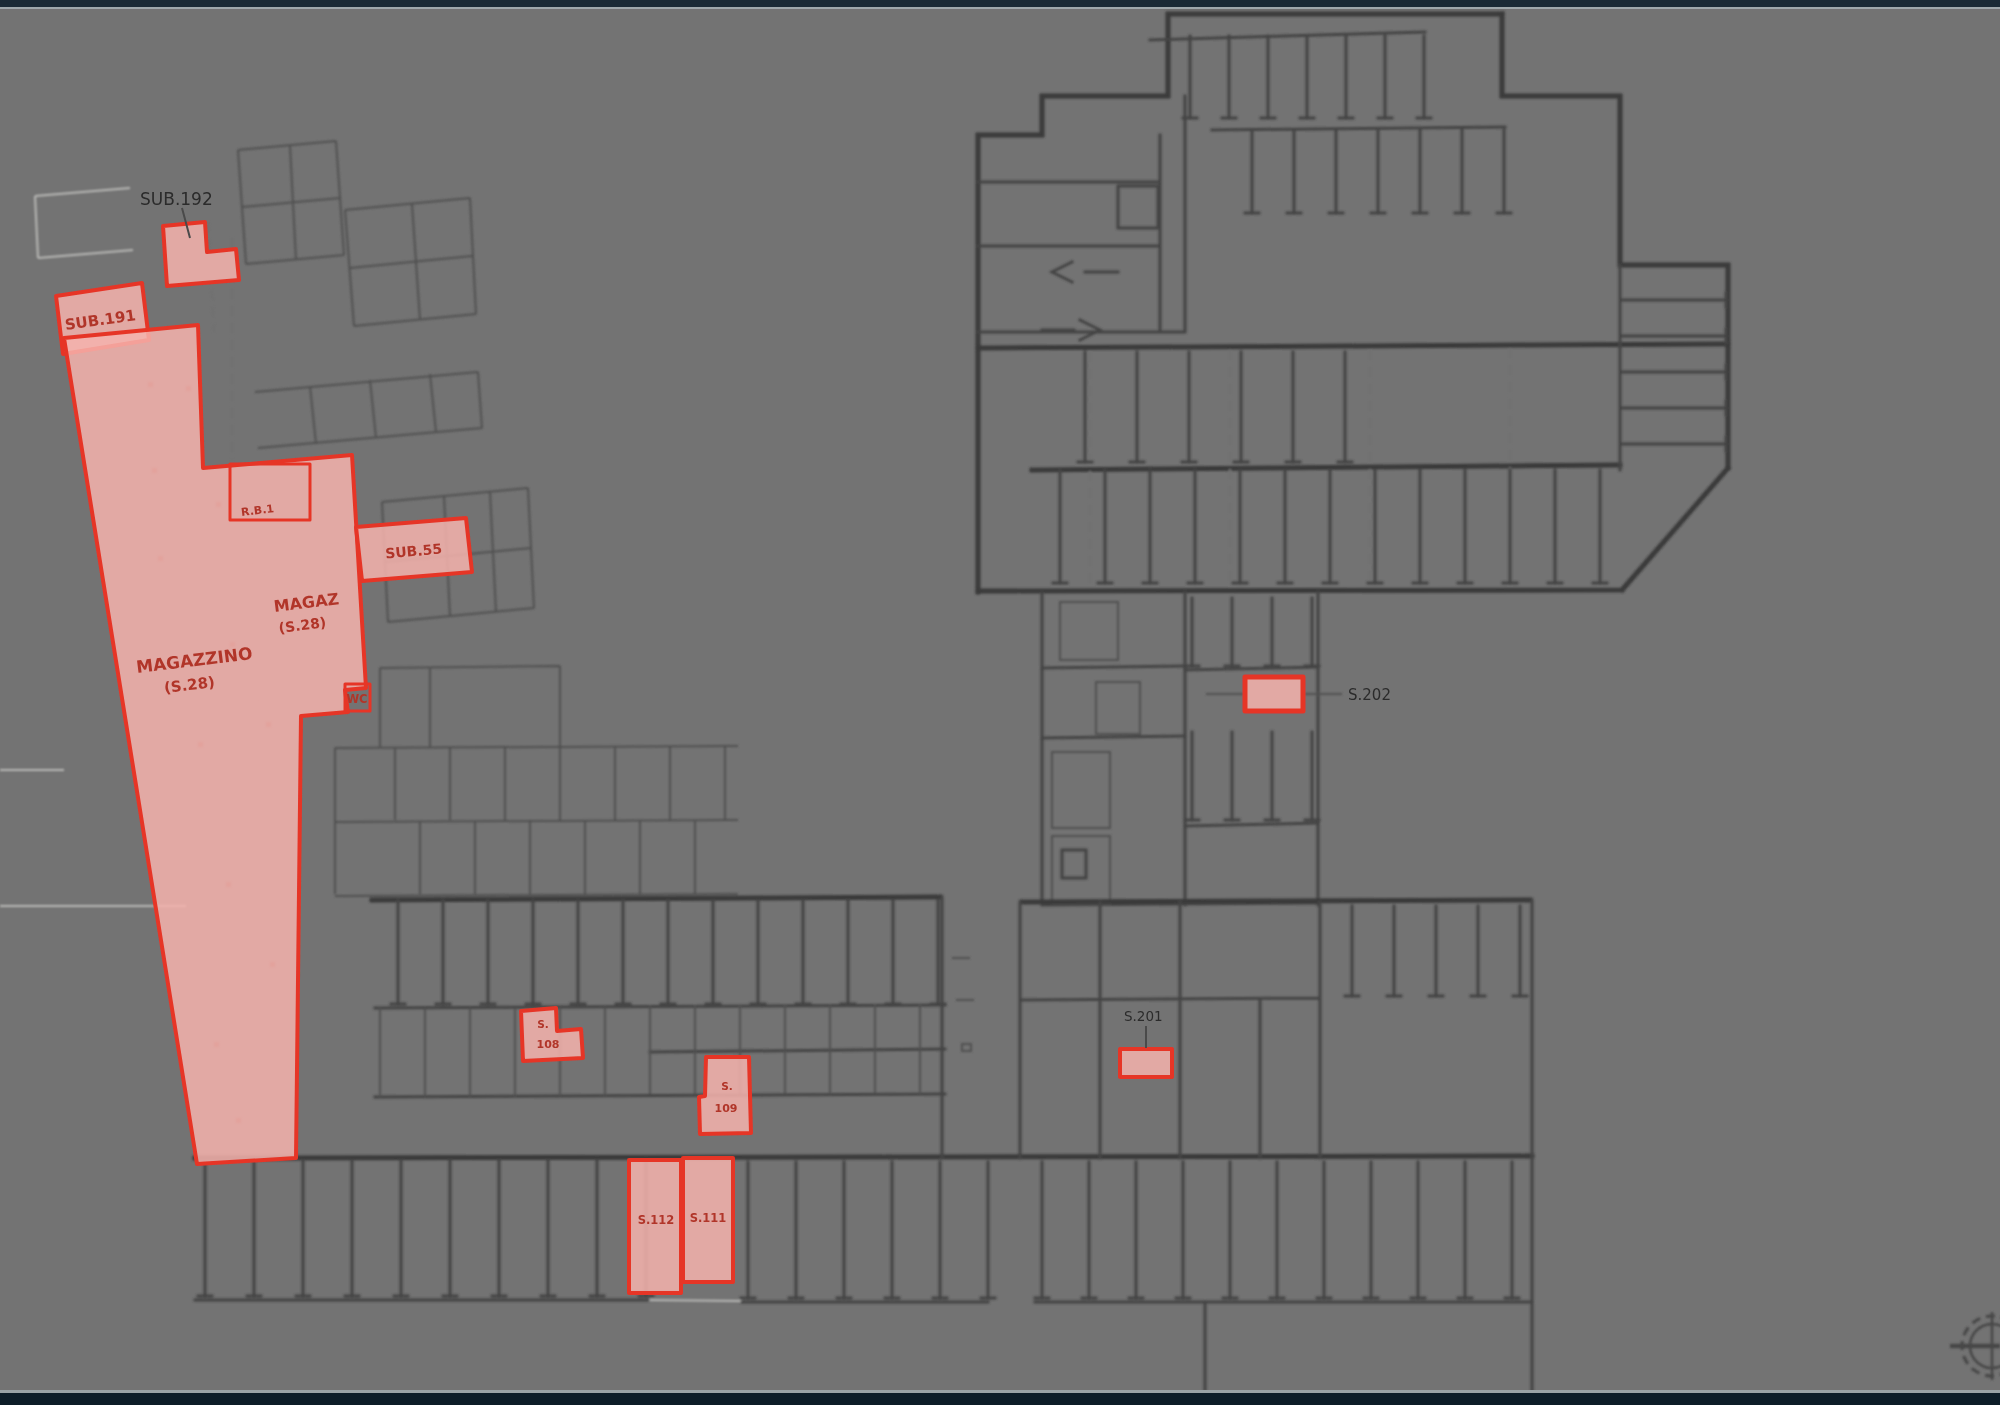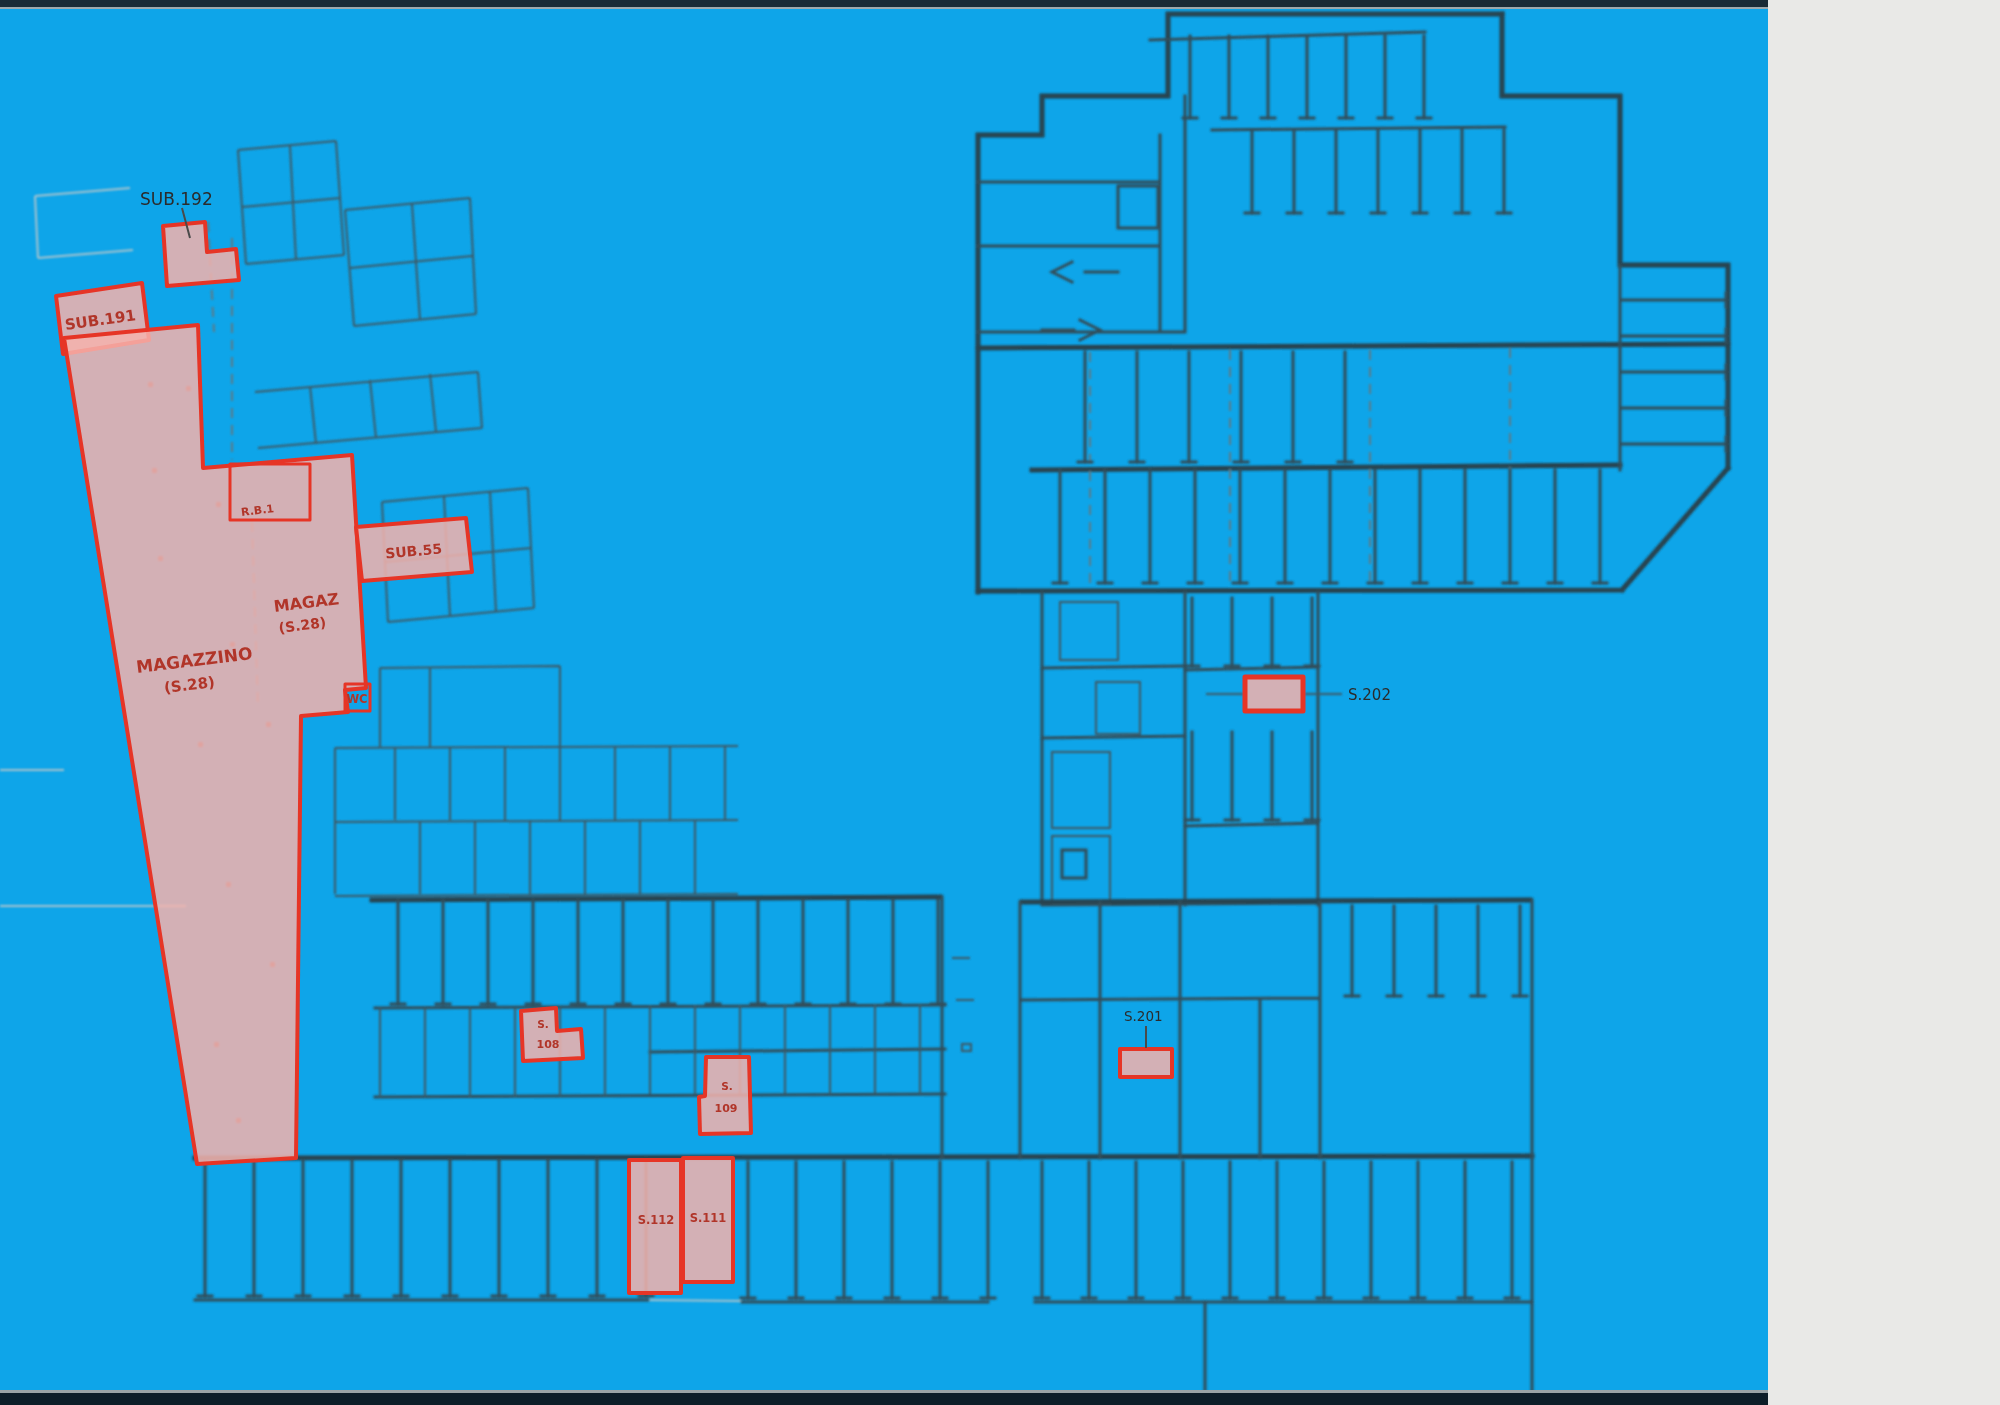--- a/index.html
+++ b/index.html
@@ -1,16 +1,16 @@
 <!DOCTYPE html>
 <html><head>
 <meta charset="utf-8">
 <style>
   html,body{margin:0;padding:0;background:#e9e9e7;}
-  .page{position:relative;width:1768px;height:1405px;background:#0ea5e9;overflow:hidden;}
+  .page{position:relative;width:2000px;height:1405px;background:#737373;overflow:hidden;}
   .top-bar{position:absolute;top:0;left:0;width:100%;height:7px;background:#1a2a35;border-bottom:2px solid #9fa8ab;z-index:5;}
   .bottom-bar{position:absolute;bottom:0;left:0;width:100%;height:12px;background:#0d1d28;border-top:3px solid #9aa3a6;z-index:5;}
   svg{display:block;}
   .w{stroke:#2f2f2f;stroke-width:5;fill:none;stroke-linecap:square;}
   .l{stroke:#3a3a3a;stroke-width:3;fill:none;stroke-linecap:square;}
   .t{stroke:#4a4a4a;stroke-width:2;fill:none;}
   .d{stroke:#707070;stroke-width:2;stroke-dasharray:10 7;fill:none;}
   .f{stroke:#c9c9c6;stroke-width:2;fill:none;}
   .ink{opacity:.82;}
   text{font-family:"DejaVu Sans","Liberation Sans",sans-serif;}

